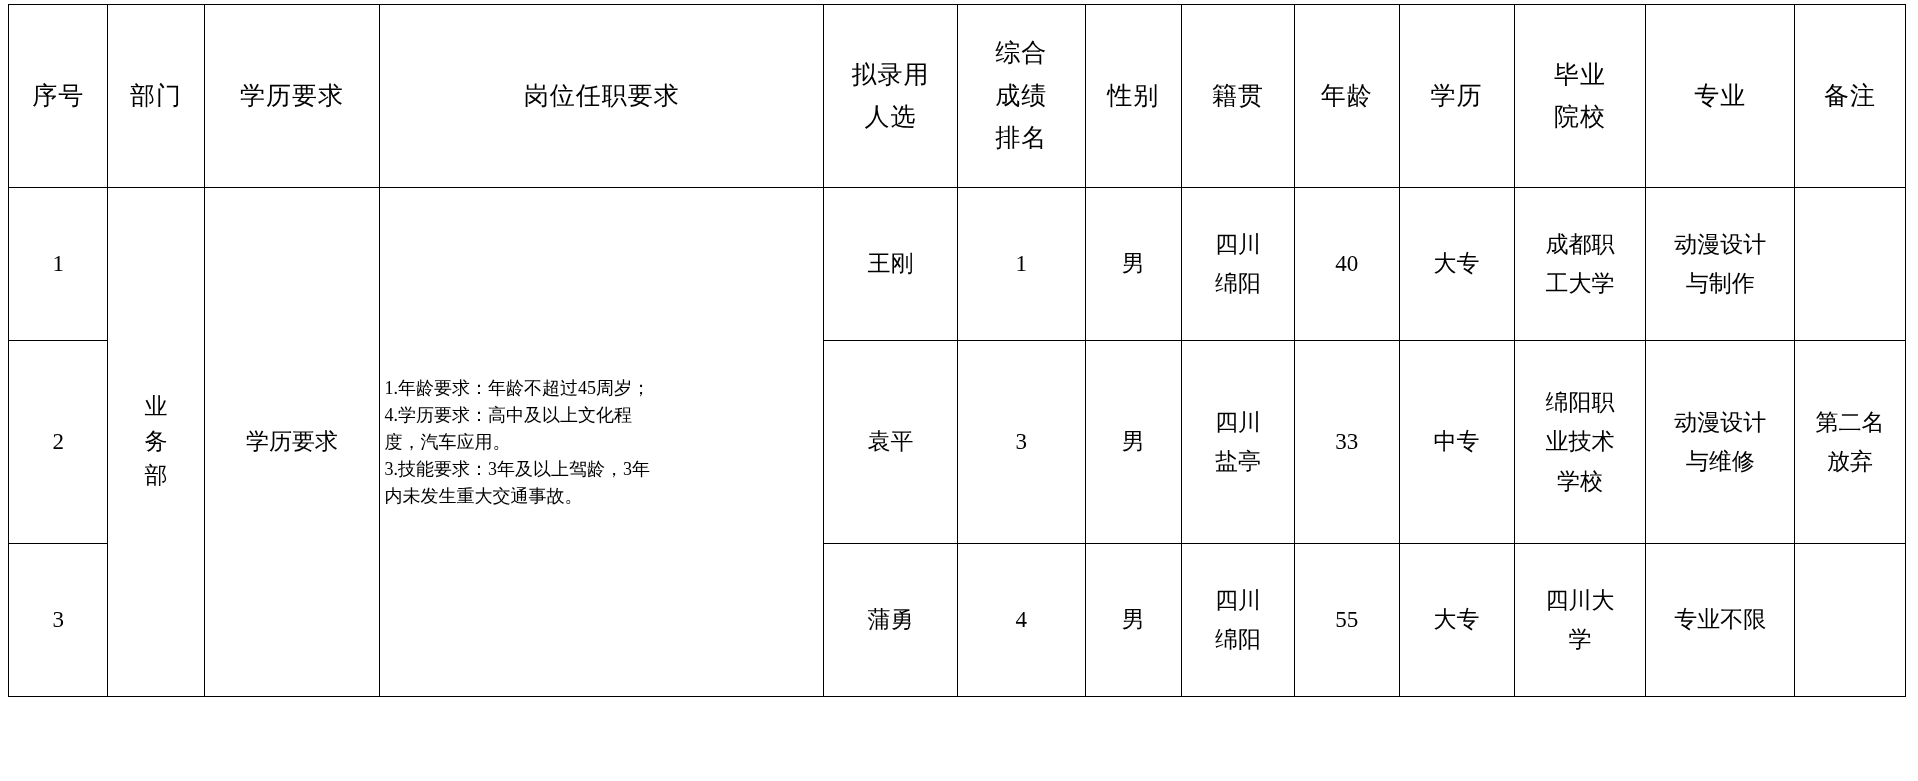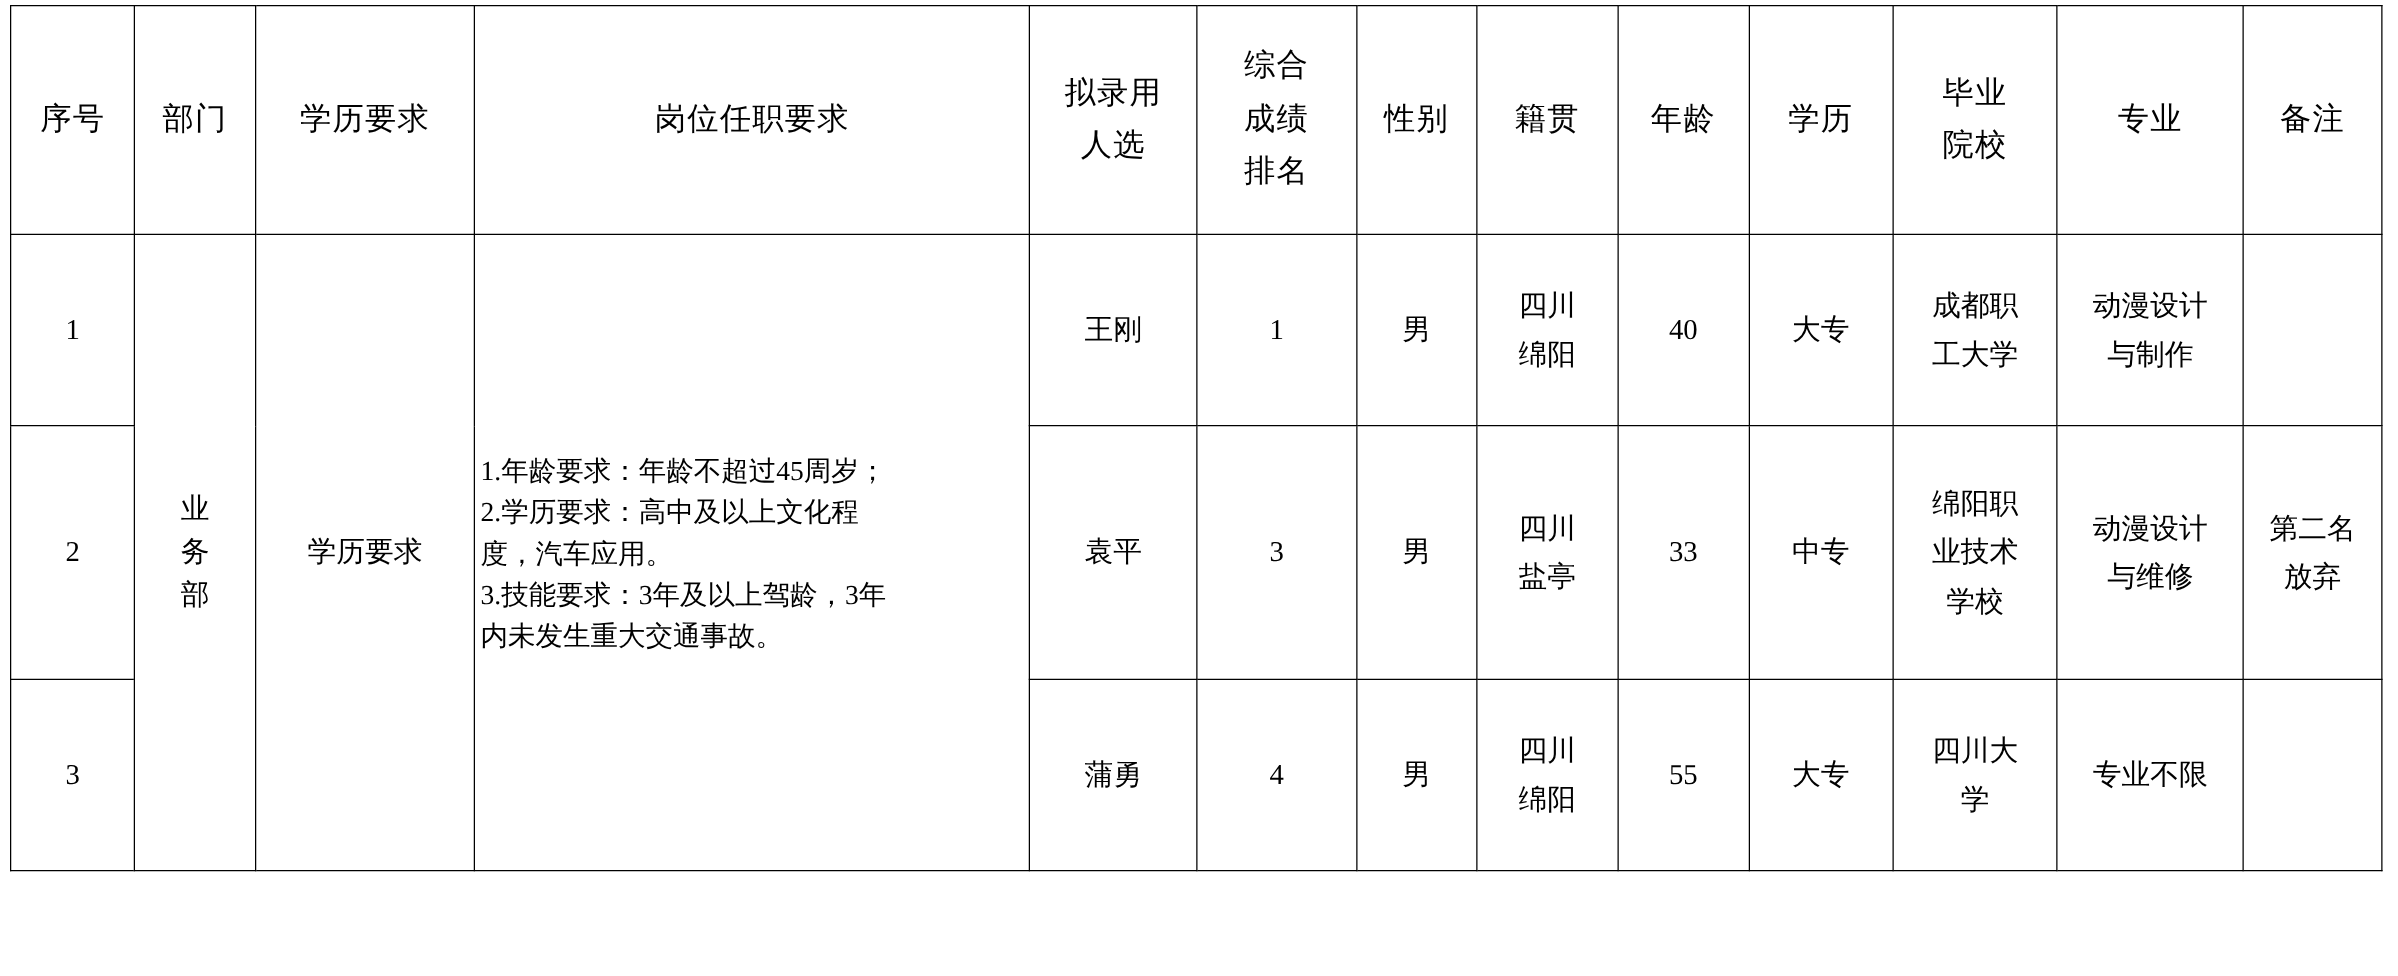--- a/index.html
+++ b/index.html
@@ -63,21 +63,21 @@
     
     line-height: 1.75;
     font-size: 23px;
   }
   .vert span {
     display: block;
   }
   .req-cell {
     text-align: left;
     vertical-align: middle;
-    font-size: 22px;
+    font-size: 18px;
     line-height: 1.62;
     padding: 6px 10px 6px 12px;
   }
   .req-cell p {
     margin: 0;
     text-align: justify;
     text-justify: inter-ideograph;
   }
   .row-tall td { height: 148px; }
   .row-mid td  { height: 198px; }
@@ -142,21 +142,21 @@
       <tr class="row-tall">
         <td>1</td>
         <td rowspan="3" class="vert">
           <span>业</span>
           <span>务</span>
           <span>部</span>
         </td>
         <td rowspan="3">学历要求</td>
         <td rowspan="3" class="req-cell">
           <p>1.年龄要求：年龄不超过45周岁；</p>
-          <p>2.学历要求：高中及以上文化程</p>
+          <p>4.学历要求：高中及以上文化程</p>
           <p>度，汽车应用。</p>
           <p>3.技能要求：3年及以上驾龄，3年</p>
           <p>内未发生重大交通事故。</p>
         </td>
         <td>王刚</td>
         <td>1</td>
         <td>男</td>
         <td>
           <span class="twoline">
             <span>四川</span>

